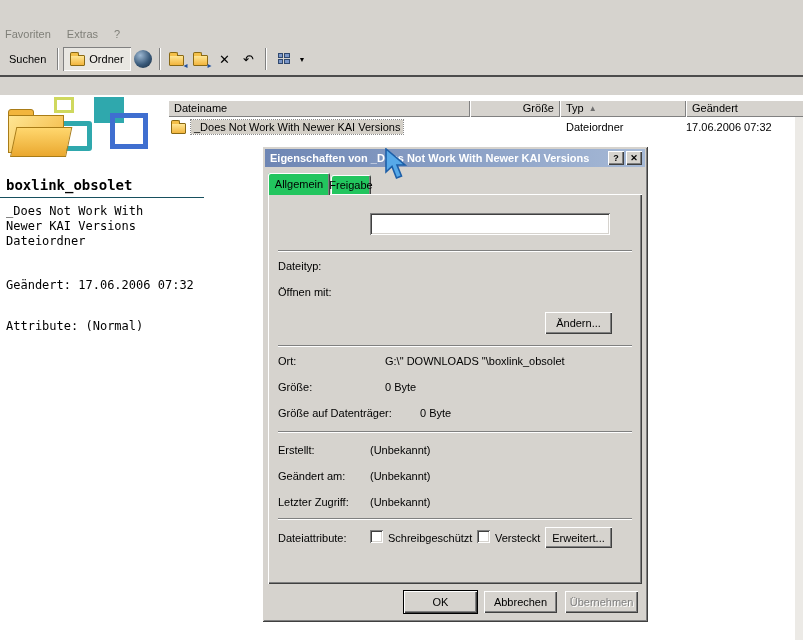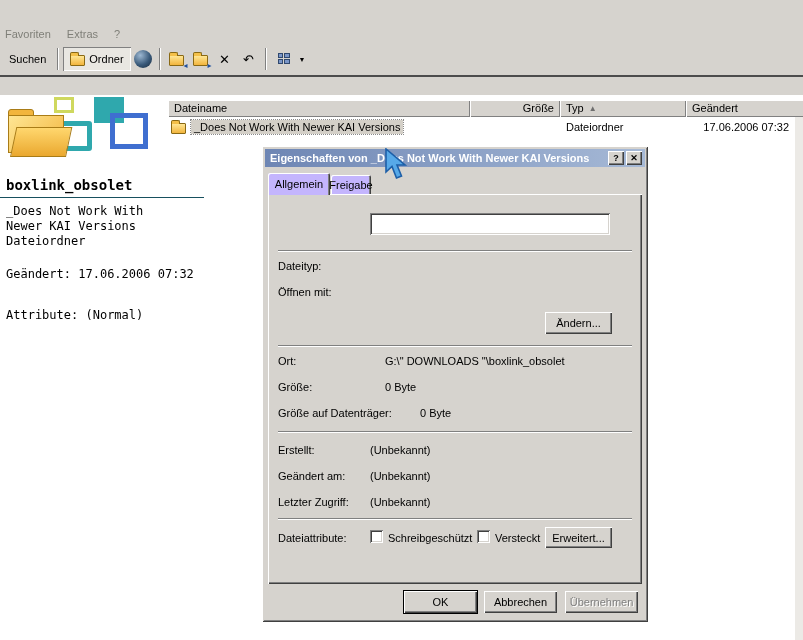--- a/index.html
+++ b/index.html
@@ -39,48 +39,48 @@
   .art-folder .tab{top:0;left:0;width:26px;height:10px;background:#f2b53d;border:1px solid #a97c17;border-radius:3px 3px 0 0}
   .art-folder .back{top:6px;left:0;width:56px;height:38px;background:linear-gradient(135deg,#ffe694,#f2b53d);border:1px solid #a97c17}
   .art-folder .front{top:18px;left:2px;width:56px;height:30px;background:linear-gradient(#ffd76e,#eaa82f);border:1px solid #a97c17;transform:skewX(-12deg);transform-origin:bottom left}
 
   
   #sidebar-text{position:absolute;left:6px;top:82px;width:215px;font-family:"DejaVu Sans Mono",monospace}
   .sb-title{font-weight:bold;font-size:14px}
   .sb-underline{height:1px;background:#17505e;margin:4px 0 6px -6px;width:204px}
   .sb-name{font-weight:normal;font-size:12px;line-height:15px}
   .sb-type{font-size:12px;line-height:15px}
-  .sb-mod{font-size:12px;margin-top:18px}
+  .sb-mod{font-size:12px;margin-top:29px}
   .sb-attr{font-size:12px;margin-top:27px}
 
   
   #list-header{position:absolute;left:168px;top:5px;height:17px;display:flex}
   .hcell{background:#d6d3ce;box-shadow:inset 1px 1px 0 #fff,inset -1px -1px 0 #808080;padding:2px 6px;white-space:nowrap;overflow:hidden}
   .hc-name{width:302px}
   .hc-size{width:90px;text-align:right}
   .hc-type{width:126px}
   .hc-mod{width:132px}
   .hc-stub{width:8px;padding:0}
   .sort-icon{font-size:8px;color:#6e6e6e;margin-left:5px;vertical-align:1px}
   #list-row{position:absolute;left:168px;top:24px;height:16px;display:flex;align-items:center}
   .rc-name{width:302px;display:flex;align-items:center;gap:5px;padding-left:3px}
   .rc-size{width:90px}
   .rc-type{width:126px;padding-left:6px}
-  .rc-mod{width:109px;text-align:right;padding-right:6px}
+  .rc-mod{width:109px;text-align:left;}
   .sel-name{background:#d4d0c8;outline:1px dotted #8a8a8a;padding:1px 3px;white-space:nowrap}
 
   
   #dialog{position:absolute;left:262px;top:146px;width:386px;height:476px;background:#d6d3ce;z-index:5;
           box-shadow:inset 1px 1px 0 #fff,inset -1px -1px 0 #404040,inset 2px 2px 0 #d6d3ce,inset -2px -2px 0 #808080}
   .dlg-title{position:absolute;left:3px;top:3px;right:3px;height:18px;background:linear-gradient(90deg,#6e86b4,#a6b9d6);
              color:#fff;font-weight:bold;display:flex;align-items:center;padding:0 3px 0 5px}
   .dlg-title-text{flex:1;white-space:nowrap;overflow:hidden}
   .dlg-tbtn{width:16px;height:14px;background:#d6d3ce;box-shadow:inset 1px 1px 0 #fff,inset -1px -1px 0 #404040,inset -2px -2px 0 #808080;
             font-size:9px;font-weight:bold;color:#000;display:flex;align-items:center;justify-content:center;margin-left:2px}
-  .tab{position:absolute;display:flex;align-items:center;justify-content:center;background:#c4b5fd;border-radius:2px 2px 0 0}
+  .tab{position:absolute;display:flex;align-items:center;justify-content:center;background:#22c55e;border-radius:2px 2px 0 0}
   #tab-allgemein{left:6px;top:27px;width:62px;height:22px;z-index:3;box-shadow:inset 1px 1px 0 #fff,inset -1px 0 0 #404040,inset -2px 0 0 #808080}
   #tab-freigabe{left:69px;top:29px;width:40px;height:19px;z-index:1;box-shadow:inset 1px 1px 0 #fff,inset -1px 0 0 #404040,inset -2px 0 0 #808080}
   #tab-page{position:absolute;left:6px;top:48px;width:374px;height:390px;background:#d6d3ce;z-index:2;
             box-shadow:inset 1px 1px 0 #fff,inset -1px -1px 0 #404040,inset -2px -2px 0 #808080}
   #tab-page > *{position:absolute}
   .dlg-input{left:102px;top:19px;width:240px;height:22px;background:#fff;border:none;padding:3px 5px;font-size:11px;font-family:"Liberation Sans",sans-serif;
              box-shadow:inset 1px 1px 0 #808080,inset -1px -1px 0 #fff,inset 2px 2px 0 #404040,inset -2px -2px 0 #d6d3ce;outline:none}
   .etched{height:2px;border-top:1px solid #808080;border-bottom:1px solid #fff;left:10px;width:354px}
   .lbl{white-space:nowrap}
   .btn{background:#d6d3ce;display:flex;align-items:center;justify-content:center;font-size:11px;

